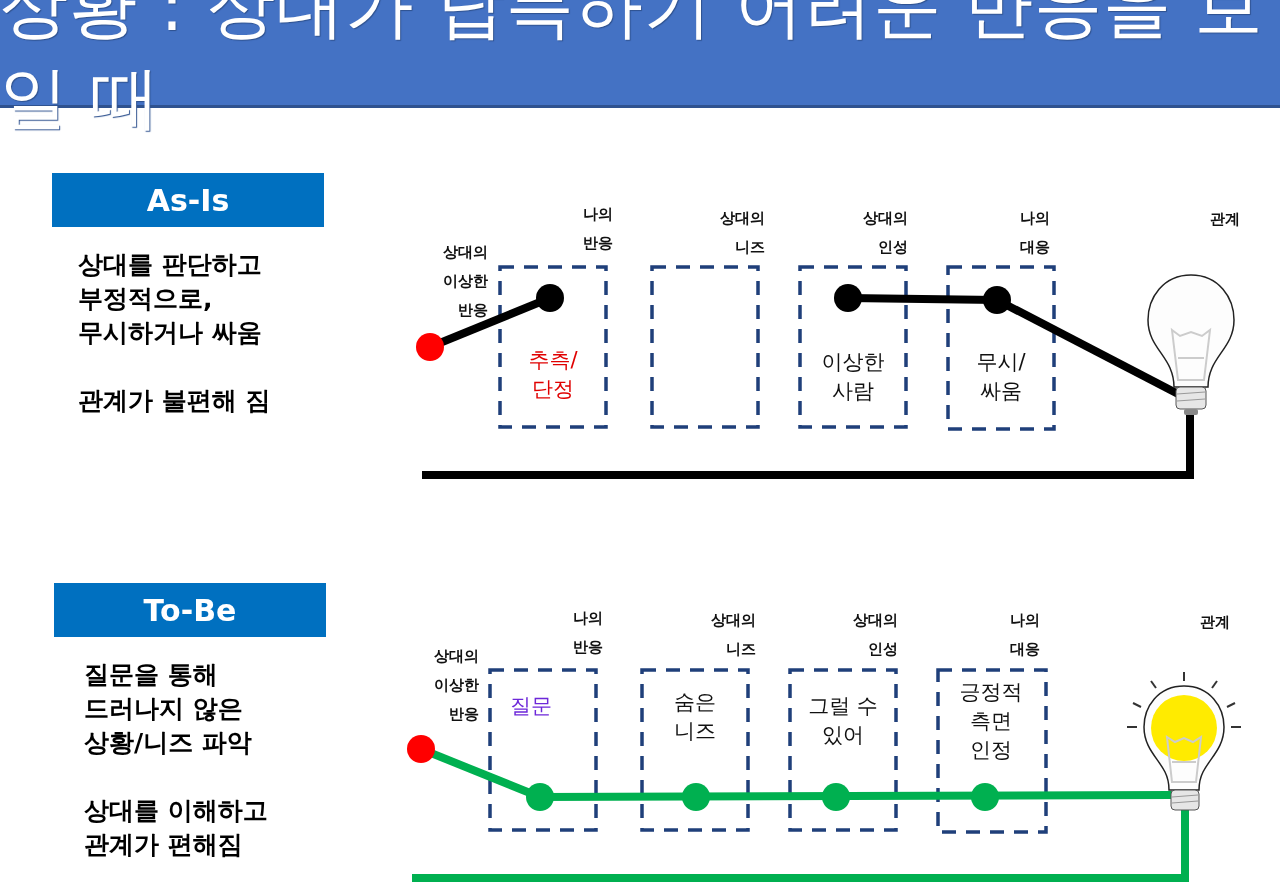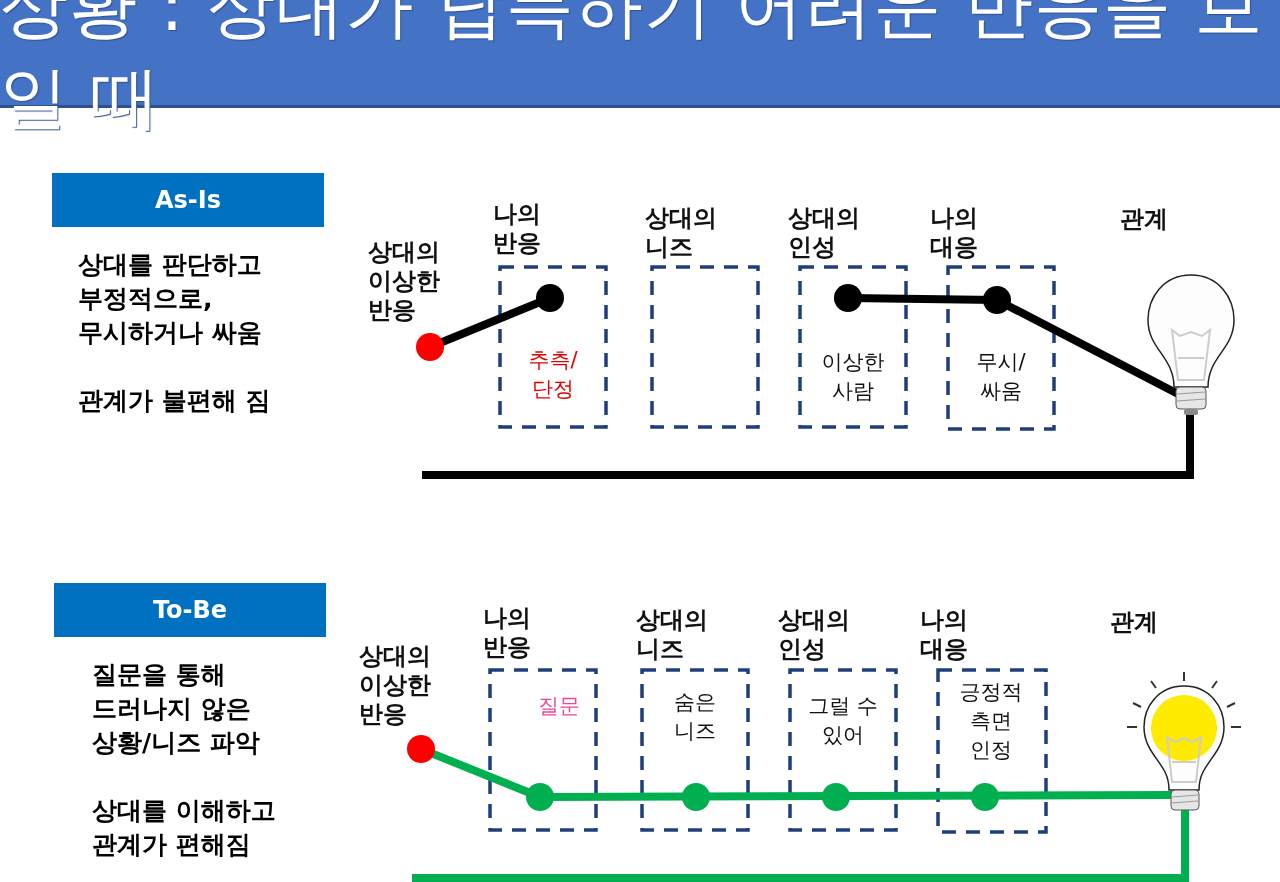--- a/index.html
+++ b/index.html
@@ -12,30 +12,30 @@
     position: absolute; left: 0; top: 0; width: 1280px; height: 108px;
     background: #4472c4; border-bottom: 3px solid #2f528f; box-sizing: border-box;
     display: flex; align-items: center; justify-content: center;
   }
   .title-bar span {
     color: #ffffff; font-size: 68px; font-weight: normal; letter-spacing: 1px;
     text-shadow: 1px 1px 1px #2f528f;
   }
   .section-label {
     position: absolute; width: 272px; height: 54px; background: #0070c0;
-    color: #ffffff; font-weight: bold; font-size: 24px;
+    color: #ffffff; font-weight: bold; font-size: 30px;
     display: flex; align-items: center; justify-content: center;
   }
   .desc {
     position: absolute; font-weight: bold; font-size: 25px; line-height: 34px; color: #000;
   }
   .desc .gap { height: 34px; }
   .col-head {
-    position: absolute; width: 120px; text-align: left;
-    font-weight: bold; font-size: 24px; line-height: 29px; color: #111;
+    position: absolute; width: 120px; text-align: right;
+    font-weight: bold; font-size: 15px; line-height: 29px; color: #111;
   }
   .box-text {
     position: absolute; text-align: center; font-weight: normal;
     font-size: 21px; line-height: 29px; color: #111;
   }
   svg.diagram { position: absolute; left: 0; top: 0; }
 </style>
 </head>
 <body>
 
@@ -82,21 +82,21 @@
 <div class="box-text" style="left:800px; top:348px; width:106px;">
   <div>이상한</div>
     <div>사람</div>
 </div>
 <div class="box-text" style="left:948px; top:348px; width:106px;">
   <div>무시/</div>
     <div>싸움</div>
 </div>
 
 <div class="section-label" style="left:54px; top:583px;">To-Be</div>
-<div class="desc" style="left:92px; top:658px;">
+<div class="desc" style="left:84px; top:658px;">
   <div>질문을 통해</div>
   <div>드러나지 않은</div>
   <div>상황/니즈 파악</div>
   <div class="gap"></div>
   <div>상대를 이해하고</div>
   <div>관계가 편해짐</div>
 </div>
 
 <div class="col-head" style="left:359px; top:642px;">
   <div>상대의</div>
@@ -114,21 +114,21 @@
 <div class="col-head" style="left:778px; top:606px;">
   <div>상대의</div>
     <div>인성</div>
 </div>
 <div class="col-head" style="left:920px; top:606px;">
   <div>나의</div>
     <div>대응</div>
 </div>
 <div class="col-head" style="left:1110px; top:608px;">관계</div>
 
-<div class="box-text" style="left:506px; top:692px; width:106px; color:#ec4899;">
+<div class="box-text" style="left:478px; top:692px; width:106px; color:#6d28d9;">
   <div>질문</div>
 </div>
 <div class="box-text" style="left:642px; top:688px; width:106px;">
   <div>숨은</div>
     <div>니즈</div>
 </div>
 <div class="box-text" style="left:790px; top:692px; width:106px;">
   <div>그럴 수</div>
     <div>있어</div>
 </div>

